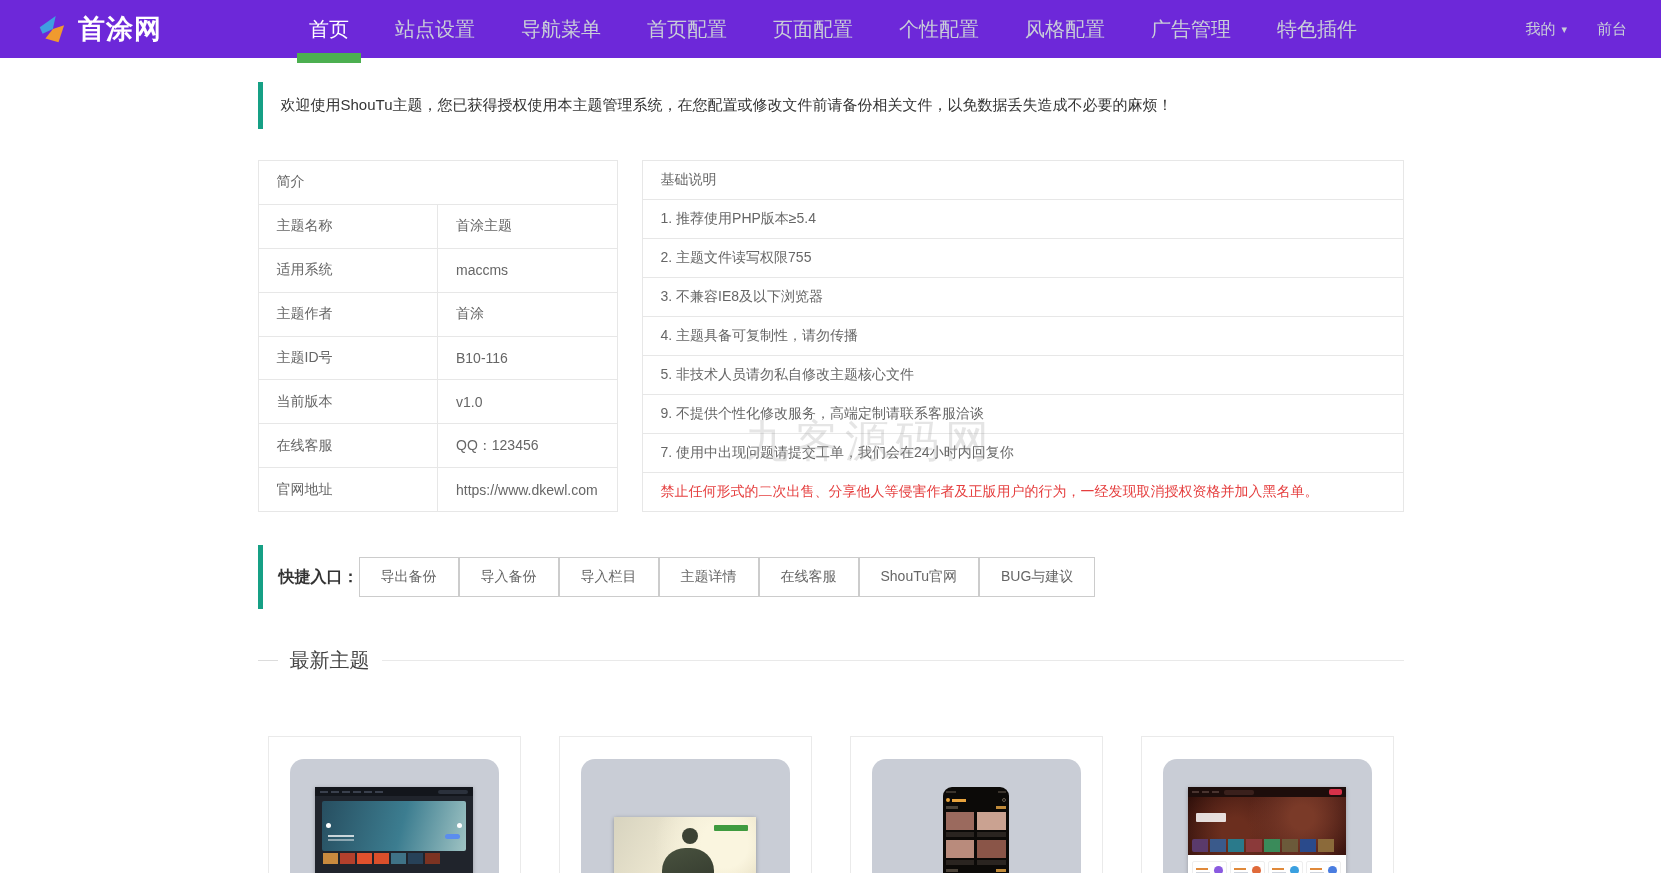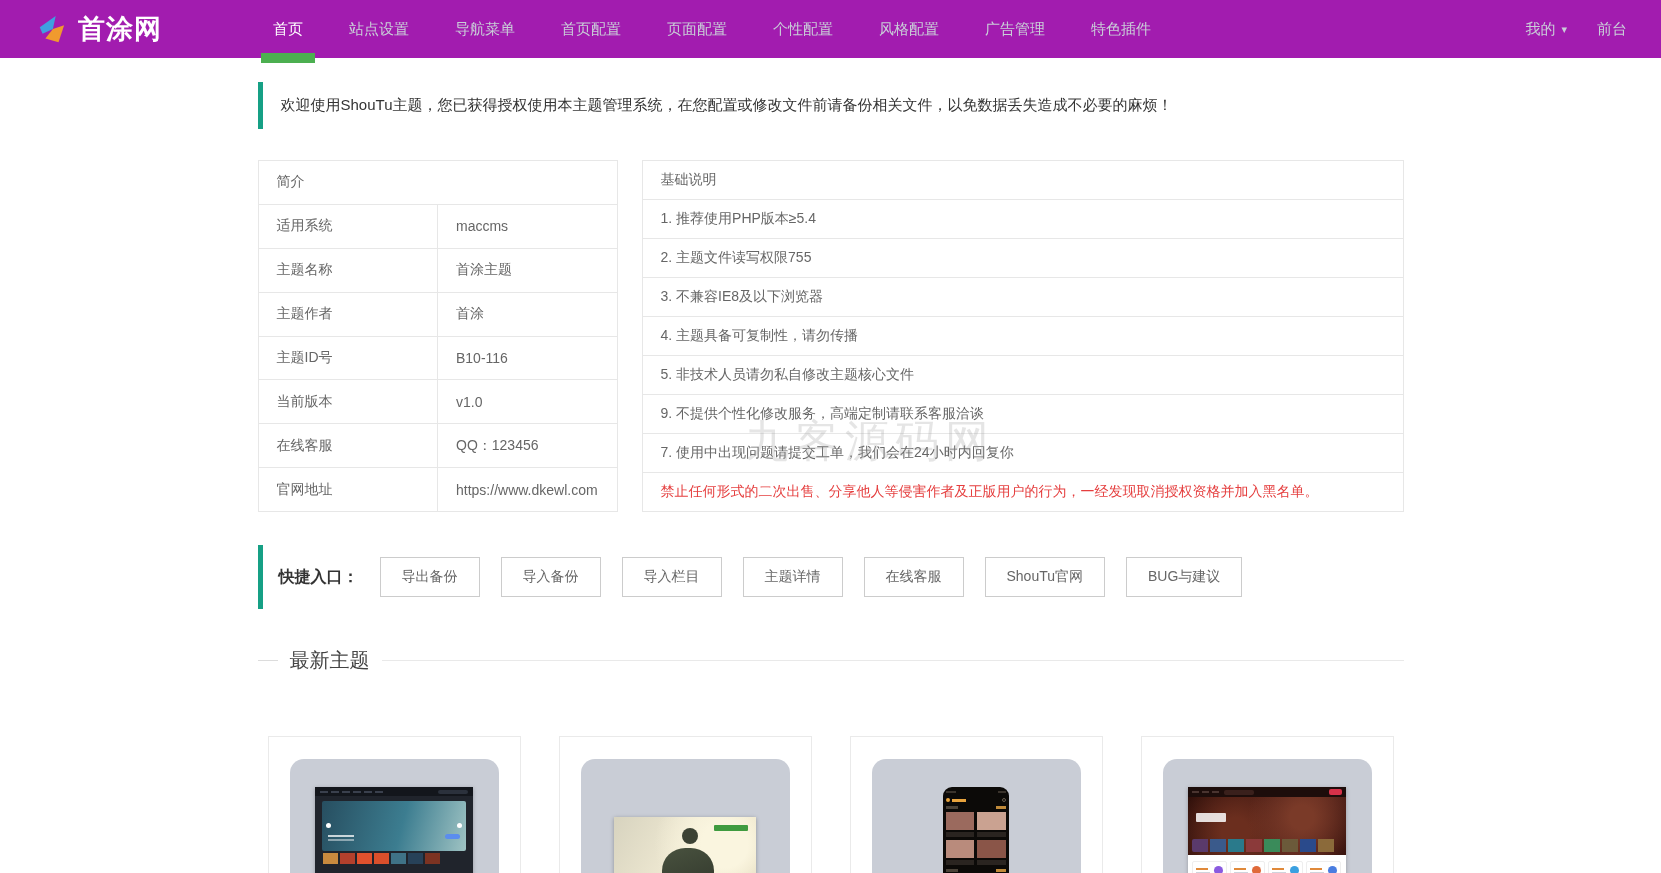--- a/index.html
+++ b/index.html
@@ -1,44 +1,44 @@
 <!DOCTYPE html>
 <html><head>
 <meta charset="utf-8">
 <style>
   * { margin:0; padding:0; box-sizing:border-box; }
   html,body { font-family:"Liberation Sans","DejaVu Sans",sans-serif; background:#fff; }
   .page { width:1661px; height:873px; overflow:hidden; position:relative; background:#fff; }
 
   
-  .navbar { height:58px; background:#a21caf; display:flex; align-items:center; padding:0 34px; position:relative; z-index:5; }
+  .navbar { height:58px; background:#6d28d9; display:flex; align-items:center; padding:0 34px; position:relative; z-index:5;gap:36px; }
   .brand { display:flex; align-items:center; gap:10px; color:#fff; font-size:27px; font-weight:bold; letter-spacing:1px; white-space:nowrap; }
   .nav { display:flex; margin-left:88px; height:100%; }
-  .nav a { color:#c9ced8; font-size:15px; padding:0 16px; margin:0 7px; display:flex; align-items:center; height:100%; position:relative; text-decoration:none; cursor:pointer;text-align:right; }
+  .nav a { color:#c9ced8; font-size:20px; padding:0 16px; margin:0 7px; display:flex; align-items:center; height:100%; position:relative; text-decoration:none; cursor:pointer;text-align:right; }
   .nav a.active { color:#fff; }
   .nav a.active::after { content:""; position:absolute; left:4px; right:4px; bottom:-5px; height:10px; background:#4caf50; }
   .nav-right { margin-left:auto; display:flex; align-items:center; gap:30px; color:#c9ced8; font-size:15px; }
   .nav-right .menu { display:flex; align-items:center; gap:6px; cursor:pointer; }
   .nav-right a { color:#c9ced8; text-decoration:none; cursor:pointer; }
   .caret { font-size:11px; line-height:1; }
 
   
   .container { width:1146px; margin:0 auto; position:relative; }
 
   .alert { margin-top:24px; border-left:5px solid #16a085; padding:14px 18px; font-size:15px; color:#333; }
 
   .tables { display:flex; gap:24px; margin-top:31px; }
   table { border-collapse:collapse; font-size:14px; color:#666; table-layout:fixed; }
   .t-intro { width:360px; }
   .t-notes { width:762px; }
   td { border:1px solid #e7e7e7; height:39px; padding-left:18px; background:#fff; }
   .t-intro .k { width:114px; }
   .warn { color:#e53e3e; }
 
-  .quick { margin-top:33px; border-left:5px solid #16a085; padding:12px 0 12px 16px; display:flex; align-items:center; gap:21px; }
+  .quick { margin-top:33px; border-left:5px solid #16a085; padding:12px 0 12px 16px; display:flex; align-items:center; }
   .quick-label { font-size:16px; font-weight:bold; color:#333; white-space:nowrap; }
   .qbtn { border:1px solid #ccc; background:#fff; color:#666; font-size:14px; padding:10px 21px; cursor:pointer; font-family:inherit; }
 
   .section-head { margin-top:38px; display:flex; align-items:center; gap:12px; }
   .dash { width:20px; height:1px; background:#dcdcdc; }
   .section-title { font-size:20px; color:#444; white-space:nowrap; }
   .rule { flex:1; height:1px; background:#e9e9e9; }
 
   
   .cards { display:flex; justify-content:space-between; margin-top:62px; padding:0 10px; }
@@ -150,26 +150,26 @@
       <span>欢迎使用ShouTu主题，您已获得授权使用本主题管理系统，在您配置或修改文件前请备份相关文件，以免数据丢失造成不必要的麻烦！</span>
     </div>
 
     <div class="tables">
       <table class="t-intro">
         <tbody>
             <tr>
           <td colspan="2">简介</td>
         </tr>
         <tr>
+          <td class="k">主题名称</td>
+          <td class="v">首涂主题</td>
+        </tr>
+        <tr>
           <td class="k">适用系统</td>
           <td class="v">maccms</td>
-        </tr>
-        <tr>
-          <td class="k">主题名称</td>
-          <td class="v">首涂主题</td>
         </tr>
         <tr>
           <td class="k">主题作者</td>
           <td class="v">首涂</td>
         </tr>
         <tr>
           <td class="k">主题ID号</td>
           <td class="v">B10-116</td>
         </tr>
         <tr>

